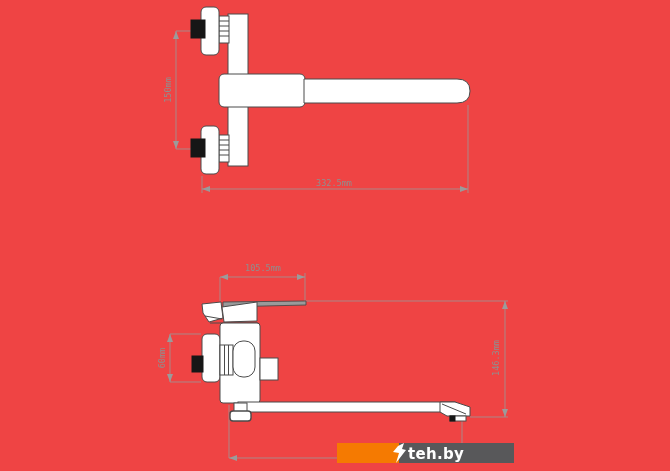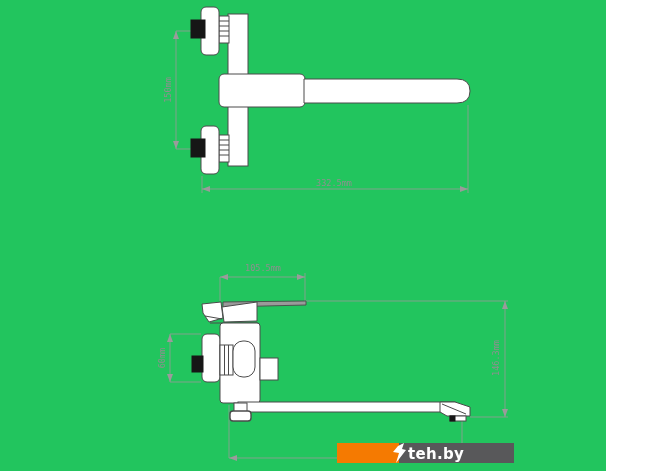--- a/index.html
+++ b/index.html
@@ -1,16 +1,16 @@
 <!DOCTYPE html>
 <html><head>
 <meta charset="utf-8">
 <style>
   html,body{margin:0;padding:0;background:#ffffff;}
-  .canvas{position:relative;width:606px;height:471px;background:#22c55e;overflow:hidden;
+  .canvas{position:relative;width:670px;height:471px;background:#ef4444;overflow:hidden;
           font-family:"DejaVu Sans",sans-serif;}
   svg{position:absolute;left:0;top:0;}
   .obj{fill:#ffffff;stroke:#4b4b4b;stroke-width:1;}
   .obj-dark{fill:#9a9a9a;stroke:#4b4b4b;stroke-width:0.9;}
   .solid{fill:#161616;stroke:#161616;}
   .ln{stroke:#4b4b4b;stroke-width:1;fill:none;}
   .dim{stroke:#9b9b9b;stroke-width:0.8;fill:none;}
   .dimarrow{fill:#9b9b9b;stroke:none;}
   .dimtext{font-family:"DejaVu Sans Mono",monospace;font-size:8.5px;fill:#8f8f8f;}
   .wm-text{font-family:"DejaVu Sans",sans-serif;font-size:15px;font-weight:bold;letter-spacing:0.3px;}

